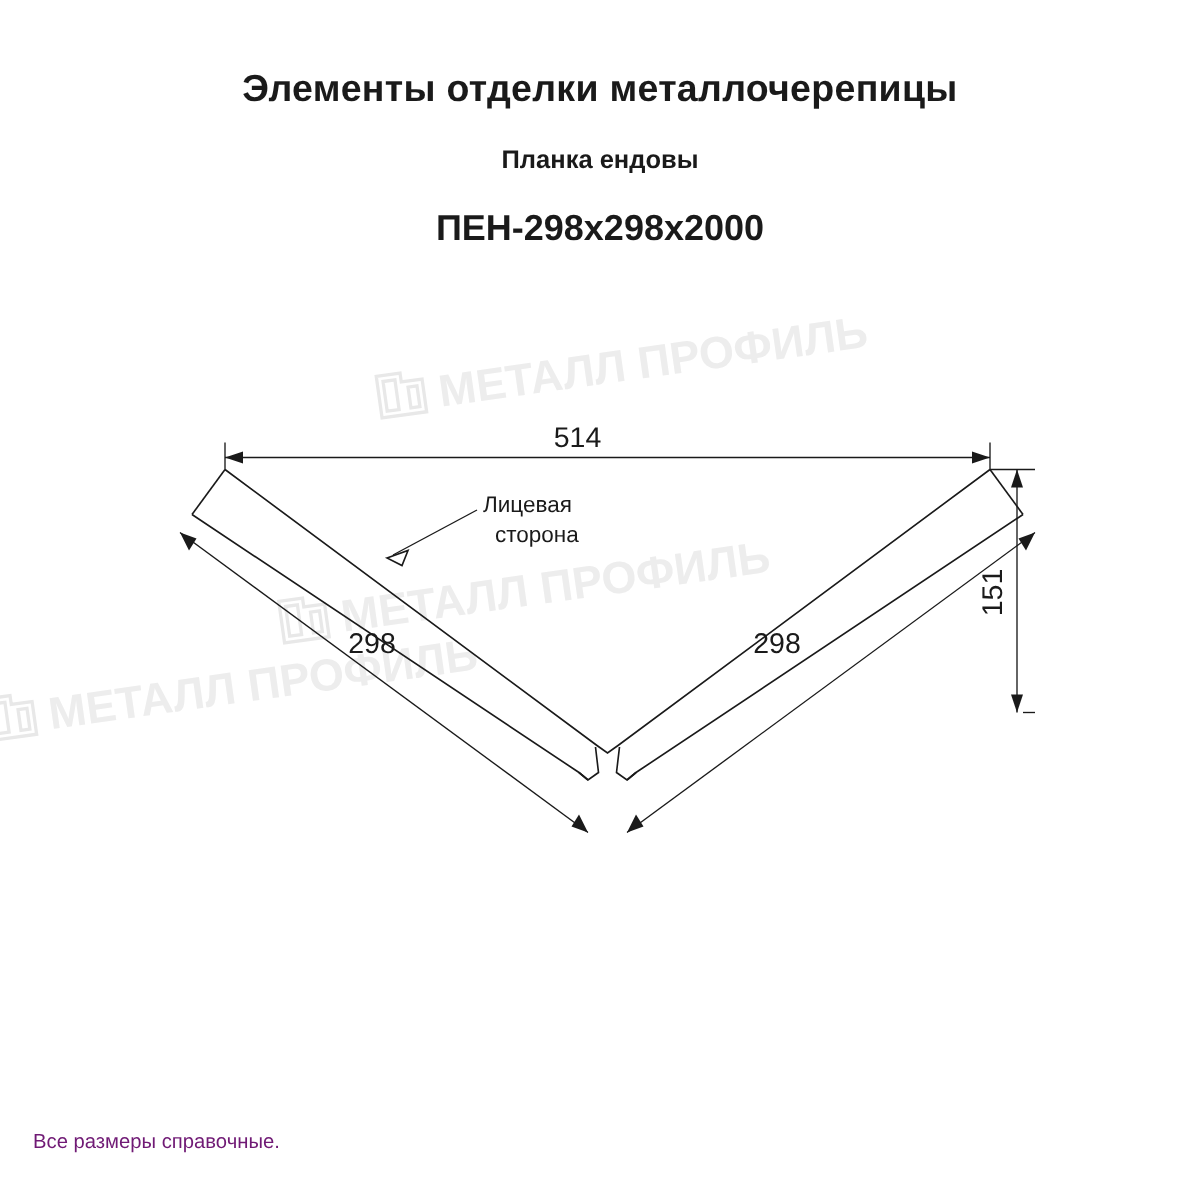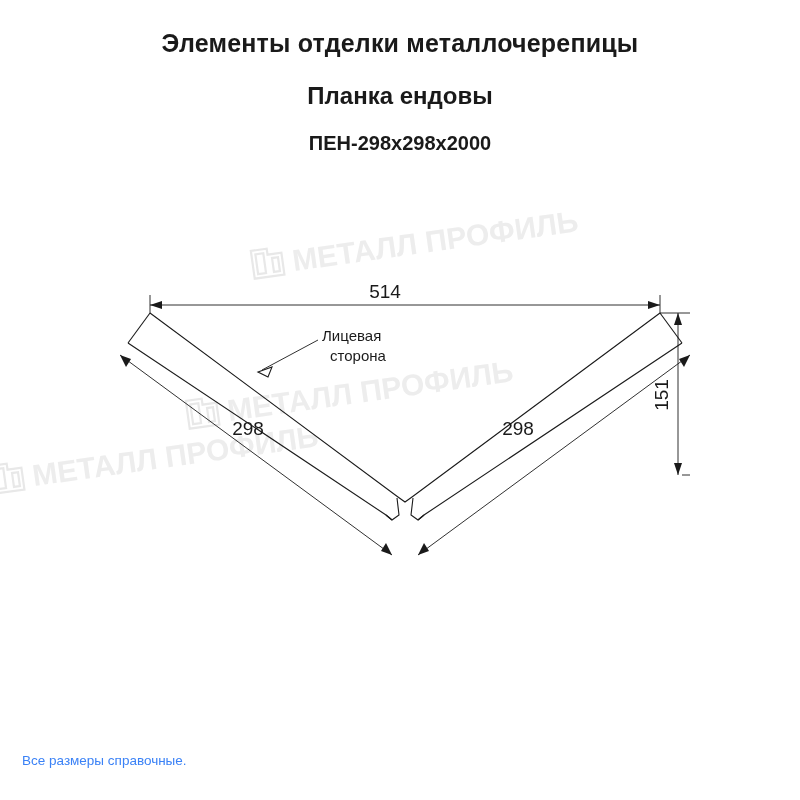--- a/index.html
+++ b/index.html
@@ -15,56 +15,56 @@
     position: relative;
     overflow: hidden;
   }
   .page {
     position: relative;
     width: 800px;
     height: 800px;
   }
   .title-block {
     text-align: center;
-    padding-top: 28px;
+    padding-top: 44px;
   }
   .main-title {
     font-size: 25px;
     font-weight: bold;
     letter-spacing: 0.2px;
     line-height: 1.2;
   }
   .sub-title {
-    font-size: 24px;
+    font-size: 17px;
     font-weight: bold;
     margin-top: 22px;
     line-height: 1.35;
   }
   .sub-title .line2 {
     display: block;
   }
   .code-title {
-    font-size: 20px;
+    font-size: 24px;
     font-weight: bold;
     margin-top: 20px;
   }
   .drawing {
     position: absolute;
     left: 0;
     top: 195px;
     width: 800px;
     height: 400px;
   }
   .footnotes {
     position: absolute;
     left: 22px;
     bottom: 28px;
     font-size: 13.5px;
     line-height: 1.55;
-    color: #3b82f6;
+    color: #701a75;
   }
   .footnotes div {
     white-space: nowrap;
   }
   svg text {
     font-family: "Liberation Sans", sans-serif;
     fill: #1a1a1a;
   }
   .dim-label {
     font-size: 19px;

